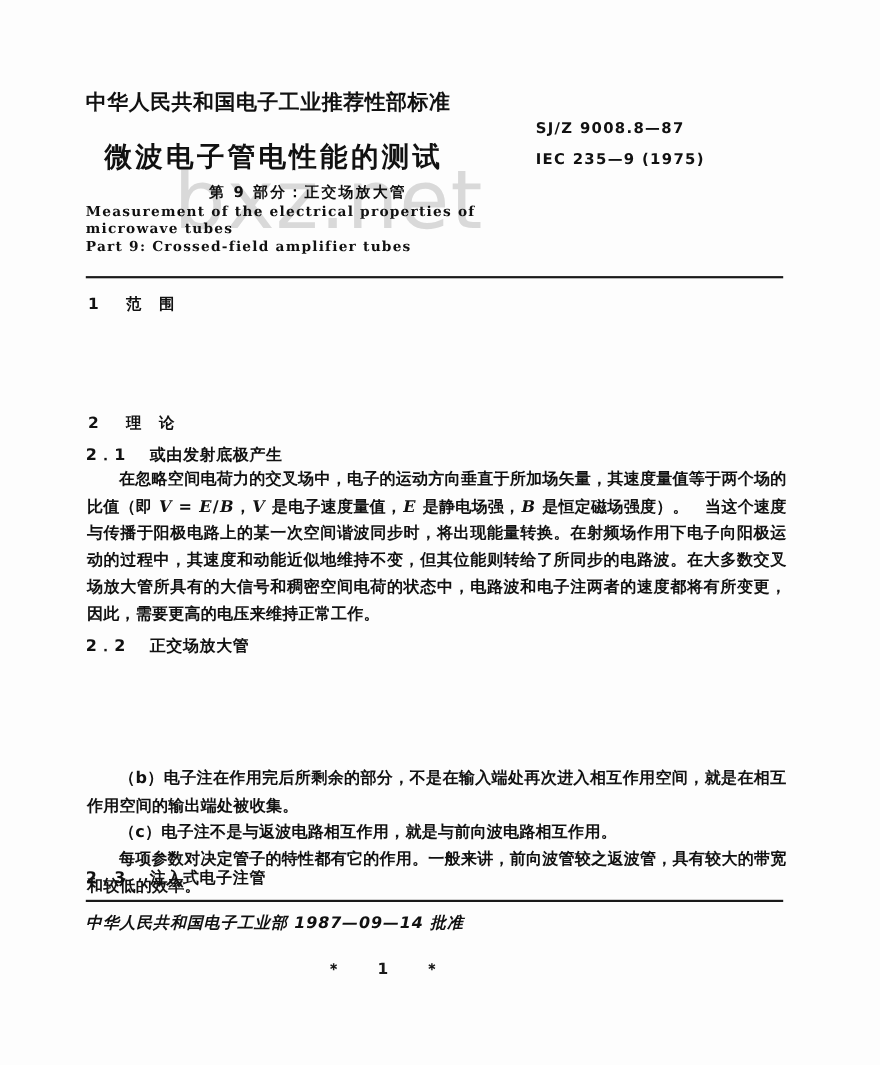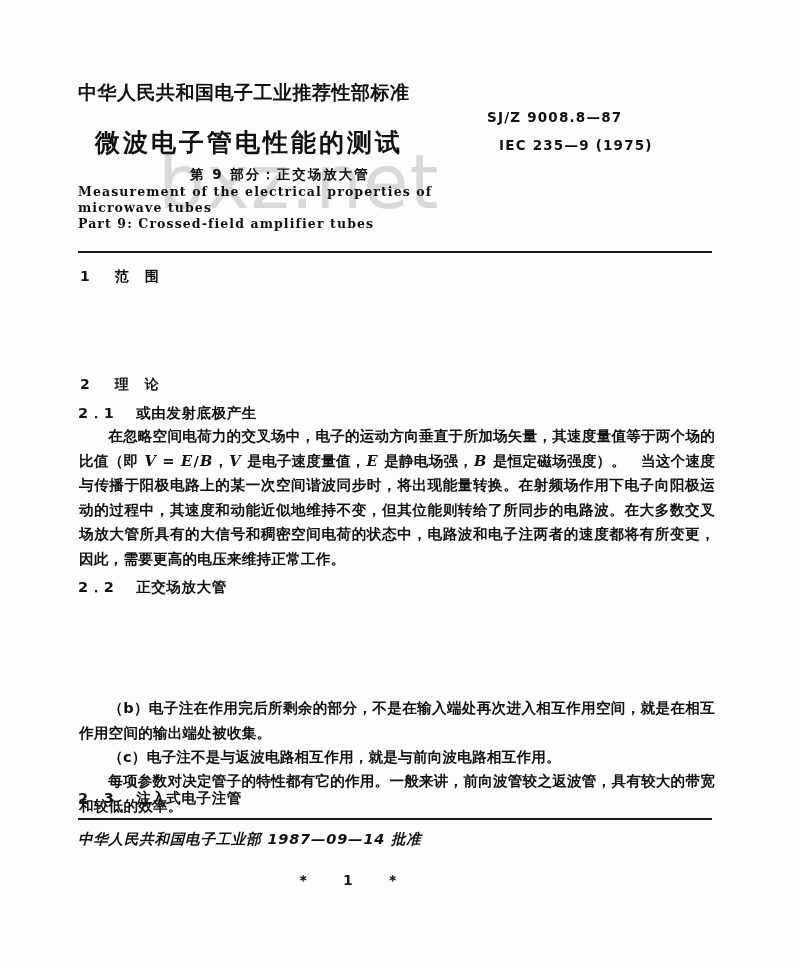--- a/index.html
+++ b/index.html
@@ -80,21 +80,20 @@
     white-space: nowrap;
   }
   .iec-no {
     position: absolute;
     left: 487px;
     top: 137px;
     font-size: 13.5px;
     font-weight: 700;
     letter-spacing: 1.2px;
     white-space: nowrap;
-    margin-left: 12px;
   }
   .part-title {
     position: absolute;
     left: 190px;
     top: 166px;
     font-size: 13.5px;
     font-weight: 700;
     letter-spacing: 2px;
     white-space: nowrap;
   }

